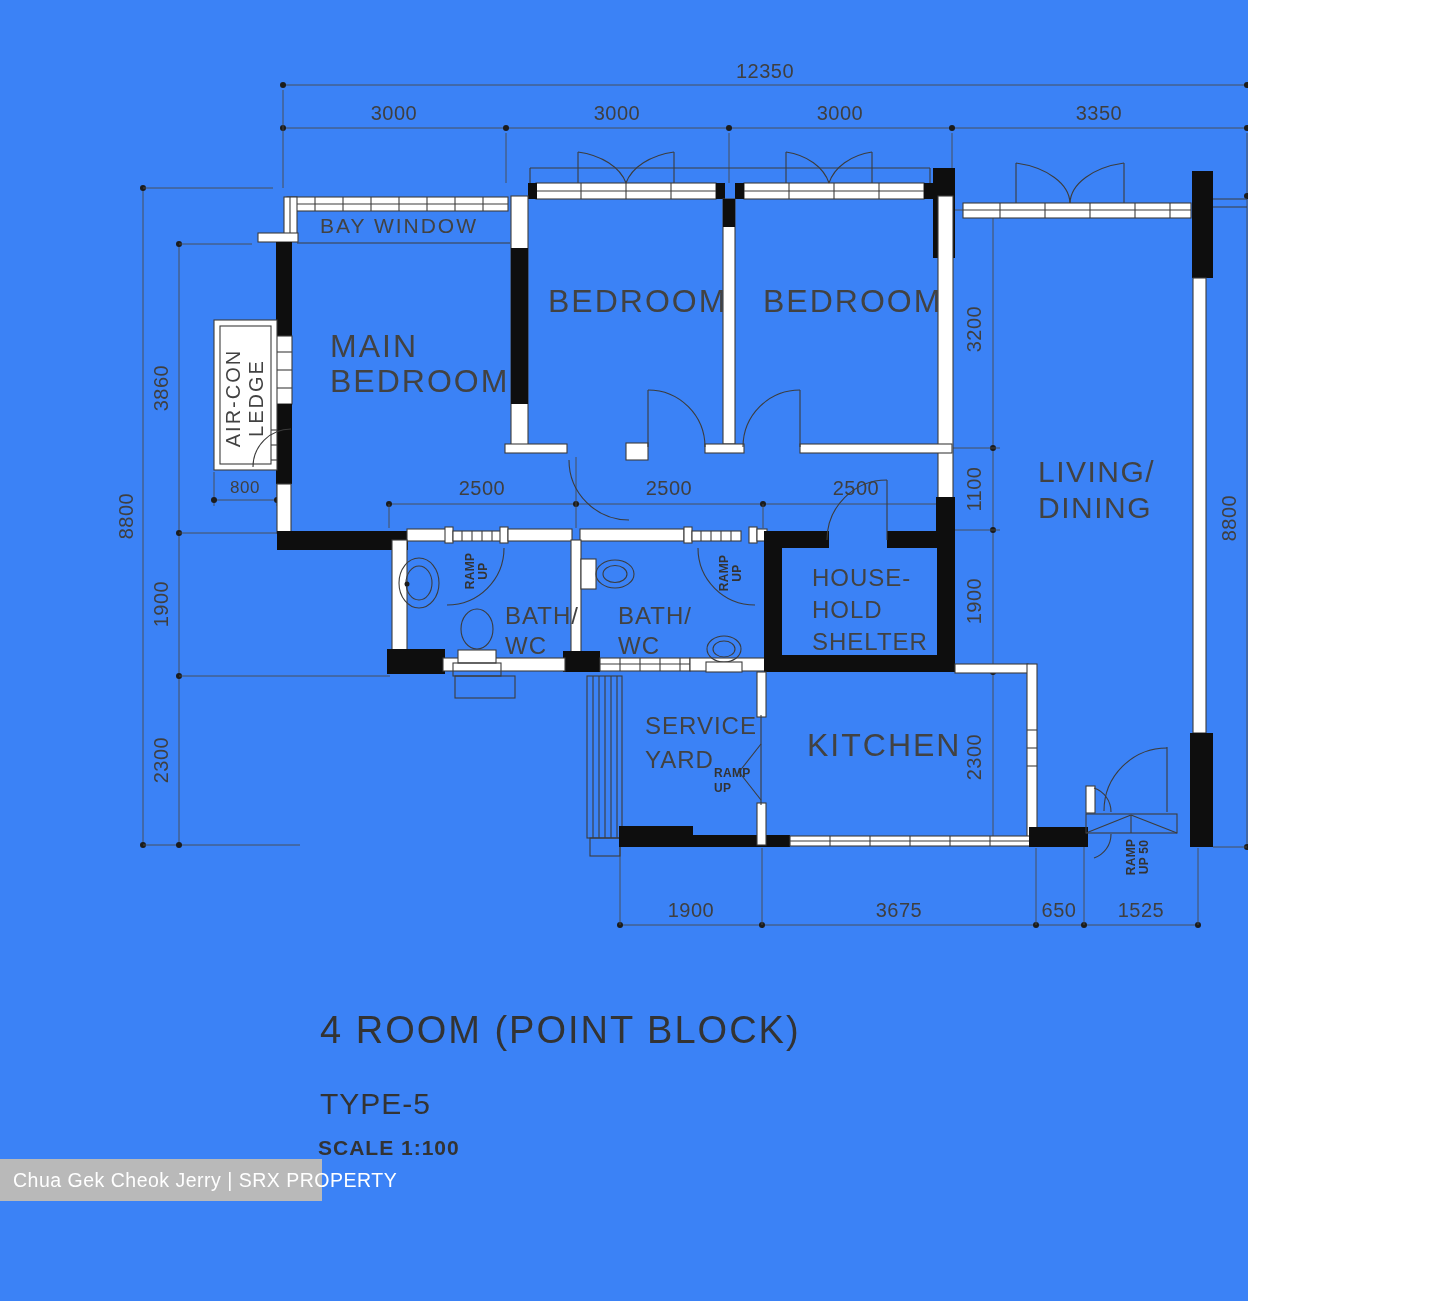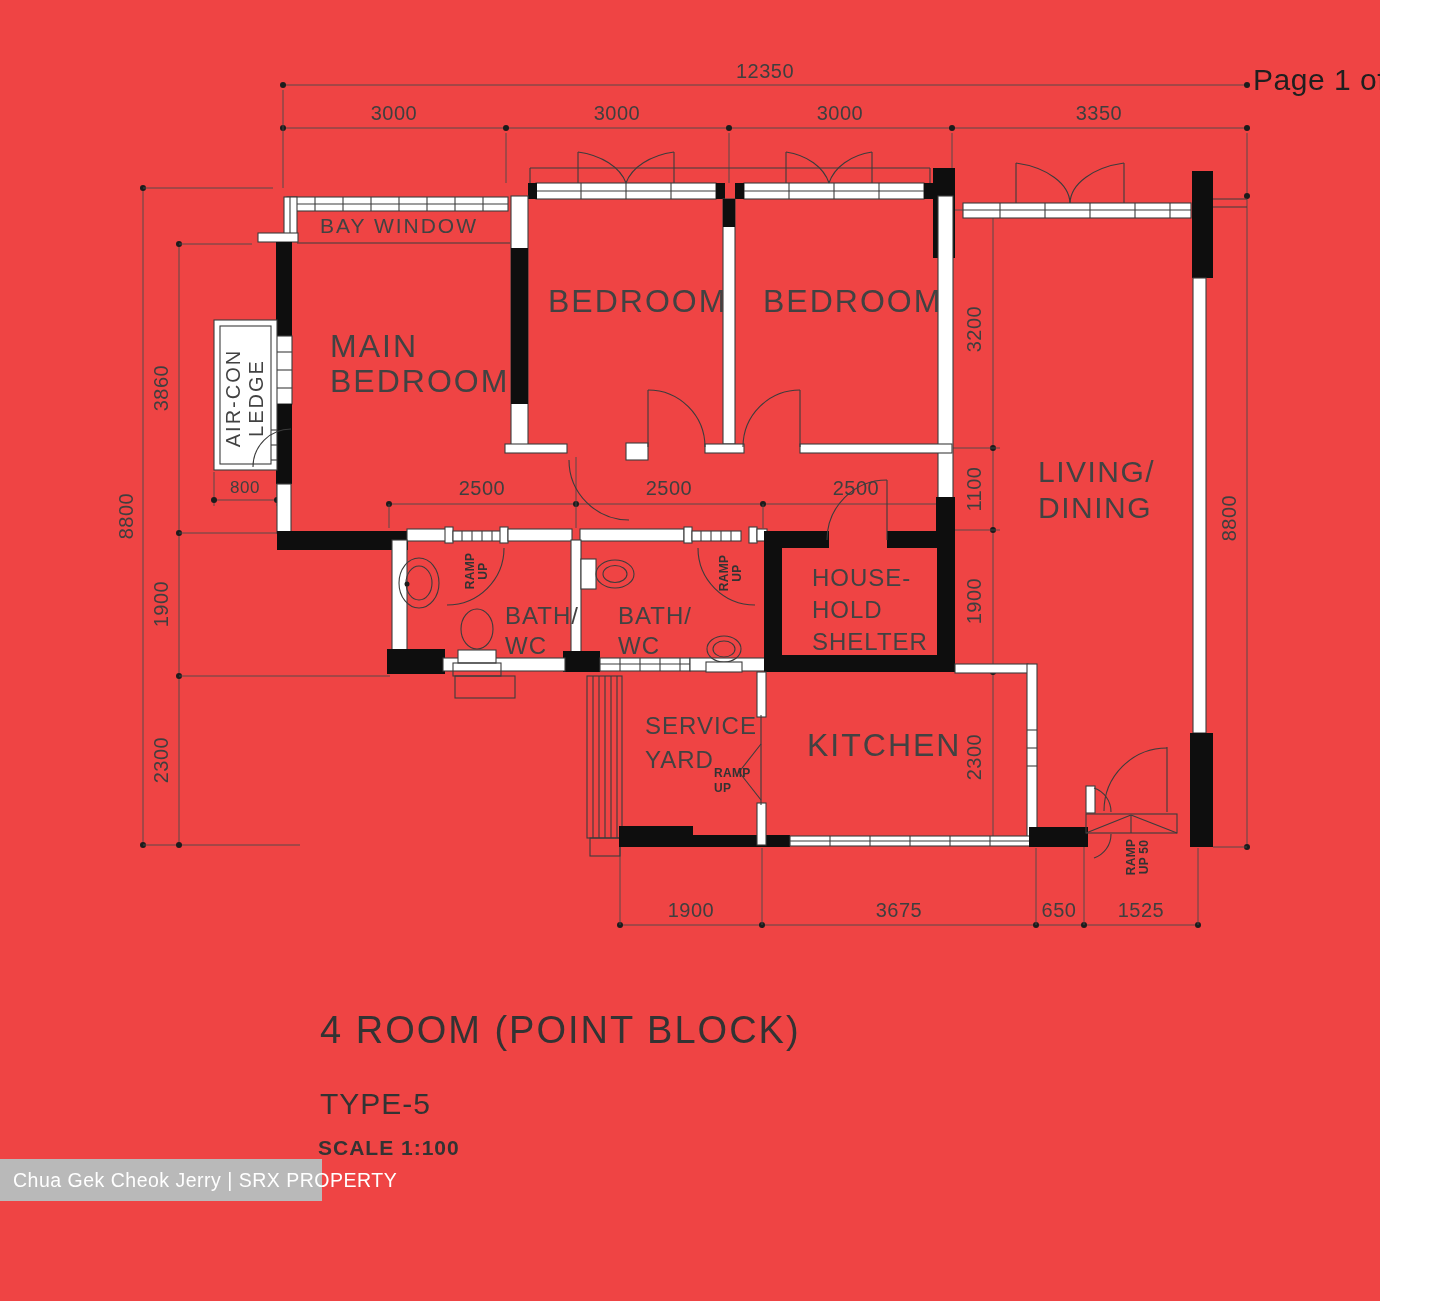--- a/index.html
+++ b/index.html
@@ -1,16 +1,16 @@
 <!DOCTYPE html>
 <html><head>
 <meta charset="utf-8">
 <style>
   html,body { margin:0; padding:0; background:#ffffff; }
-  .canvas { position:relative; width:1380px; height:1301px; background:#ef4444; overflow:hidden;text-decoration:underline; }
+  .canvas { position:relative; width:1248px; height:1301px; background:#3b82f6; overflow:hidden;text-decoration:underline; }
   svg { position:absolute; inset:0; }
   svg text { font-family:"Liberation Sans", sans-serif; fill:#3f3f3f; }
   .ln  { stroke:#3c3c3c; stroke-width:1.1; fill:none; }
   .lt  { stroke:#4a4a4a; stroke-width:0.9; fill:none; }
   .w2  { fill:#ffffff; stroke:#3c3c3c; stroke-width:1.1; }
   .blk { fill:#0e0e0e; stroke:none; }
   .dot { fill:#1c1c1c; }
   .dim { font-size:20px; letter-spacing:0.5px; }
   .room   { font-size:32px; letter-spacing:2px; fill:#424242; }
   .room-md{ font-size:30px; letter-spacing:1.5px; fill:#424242; }

